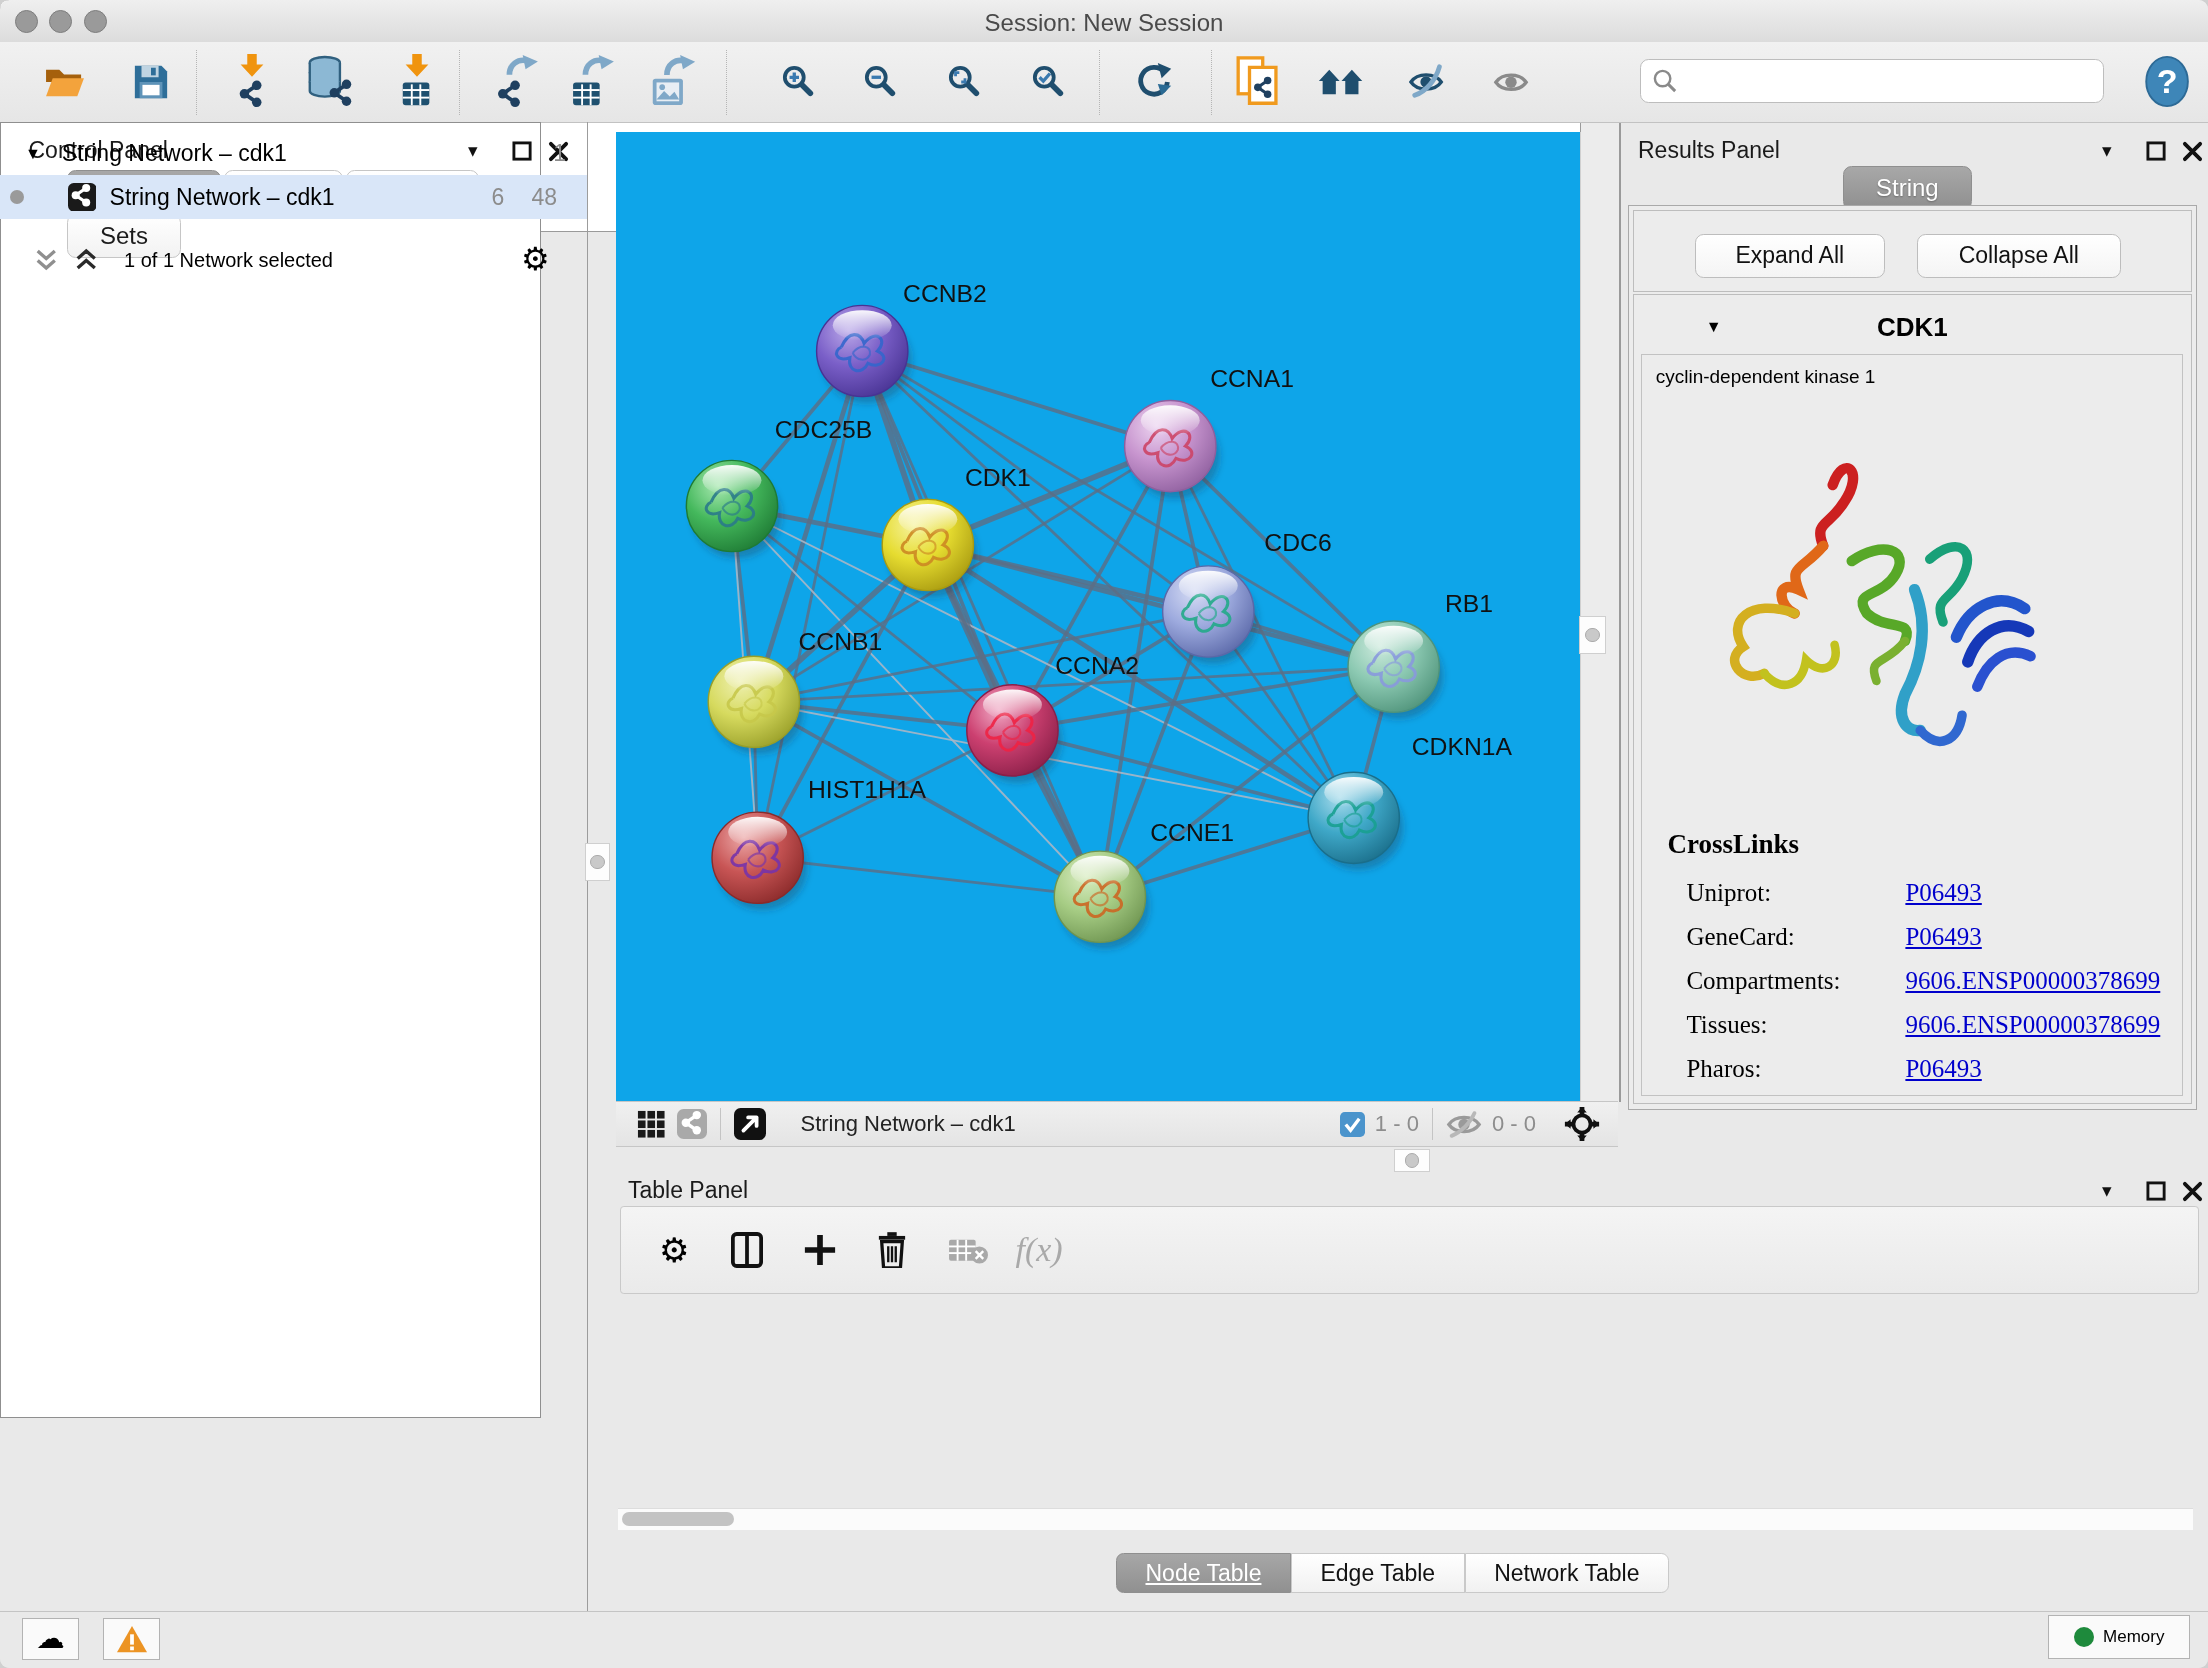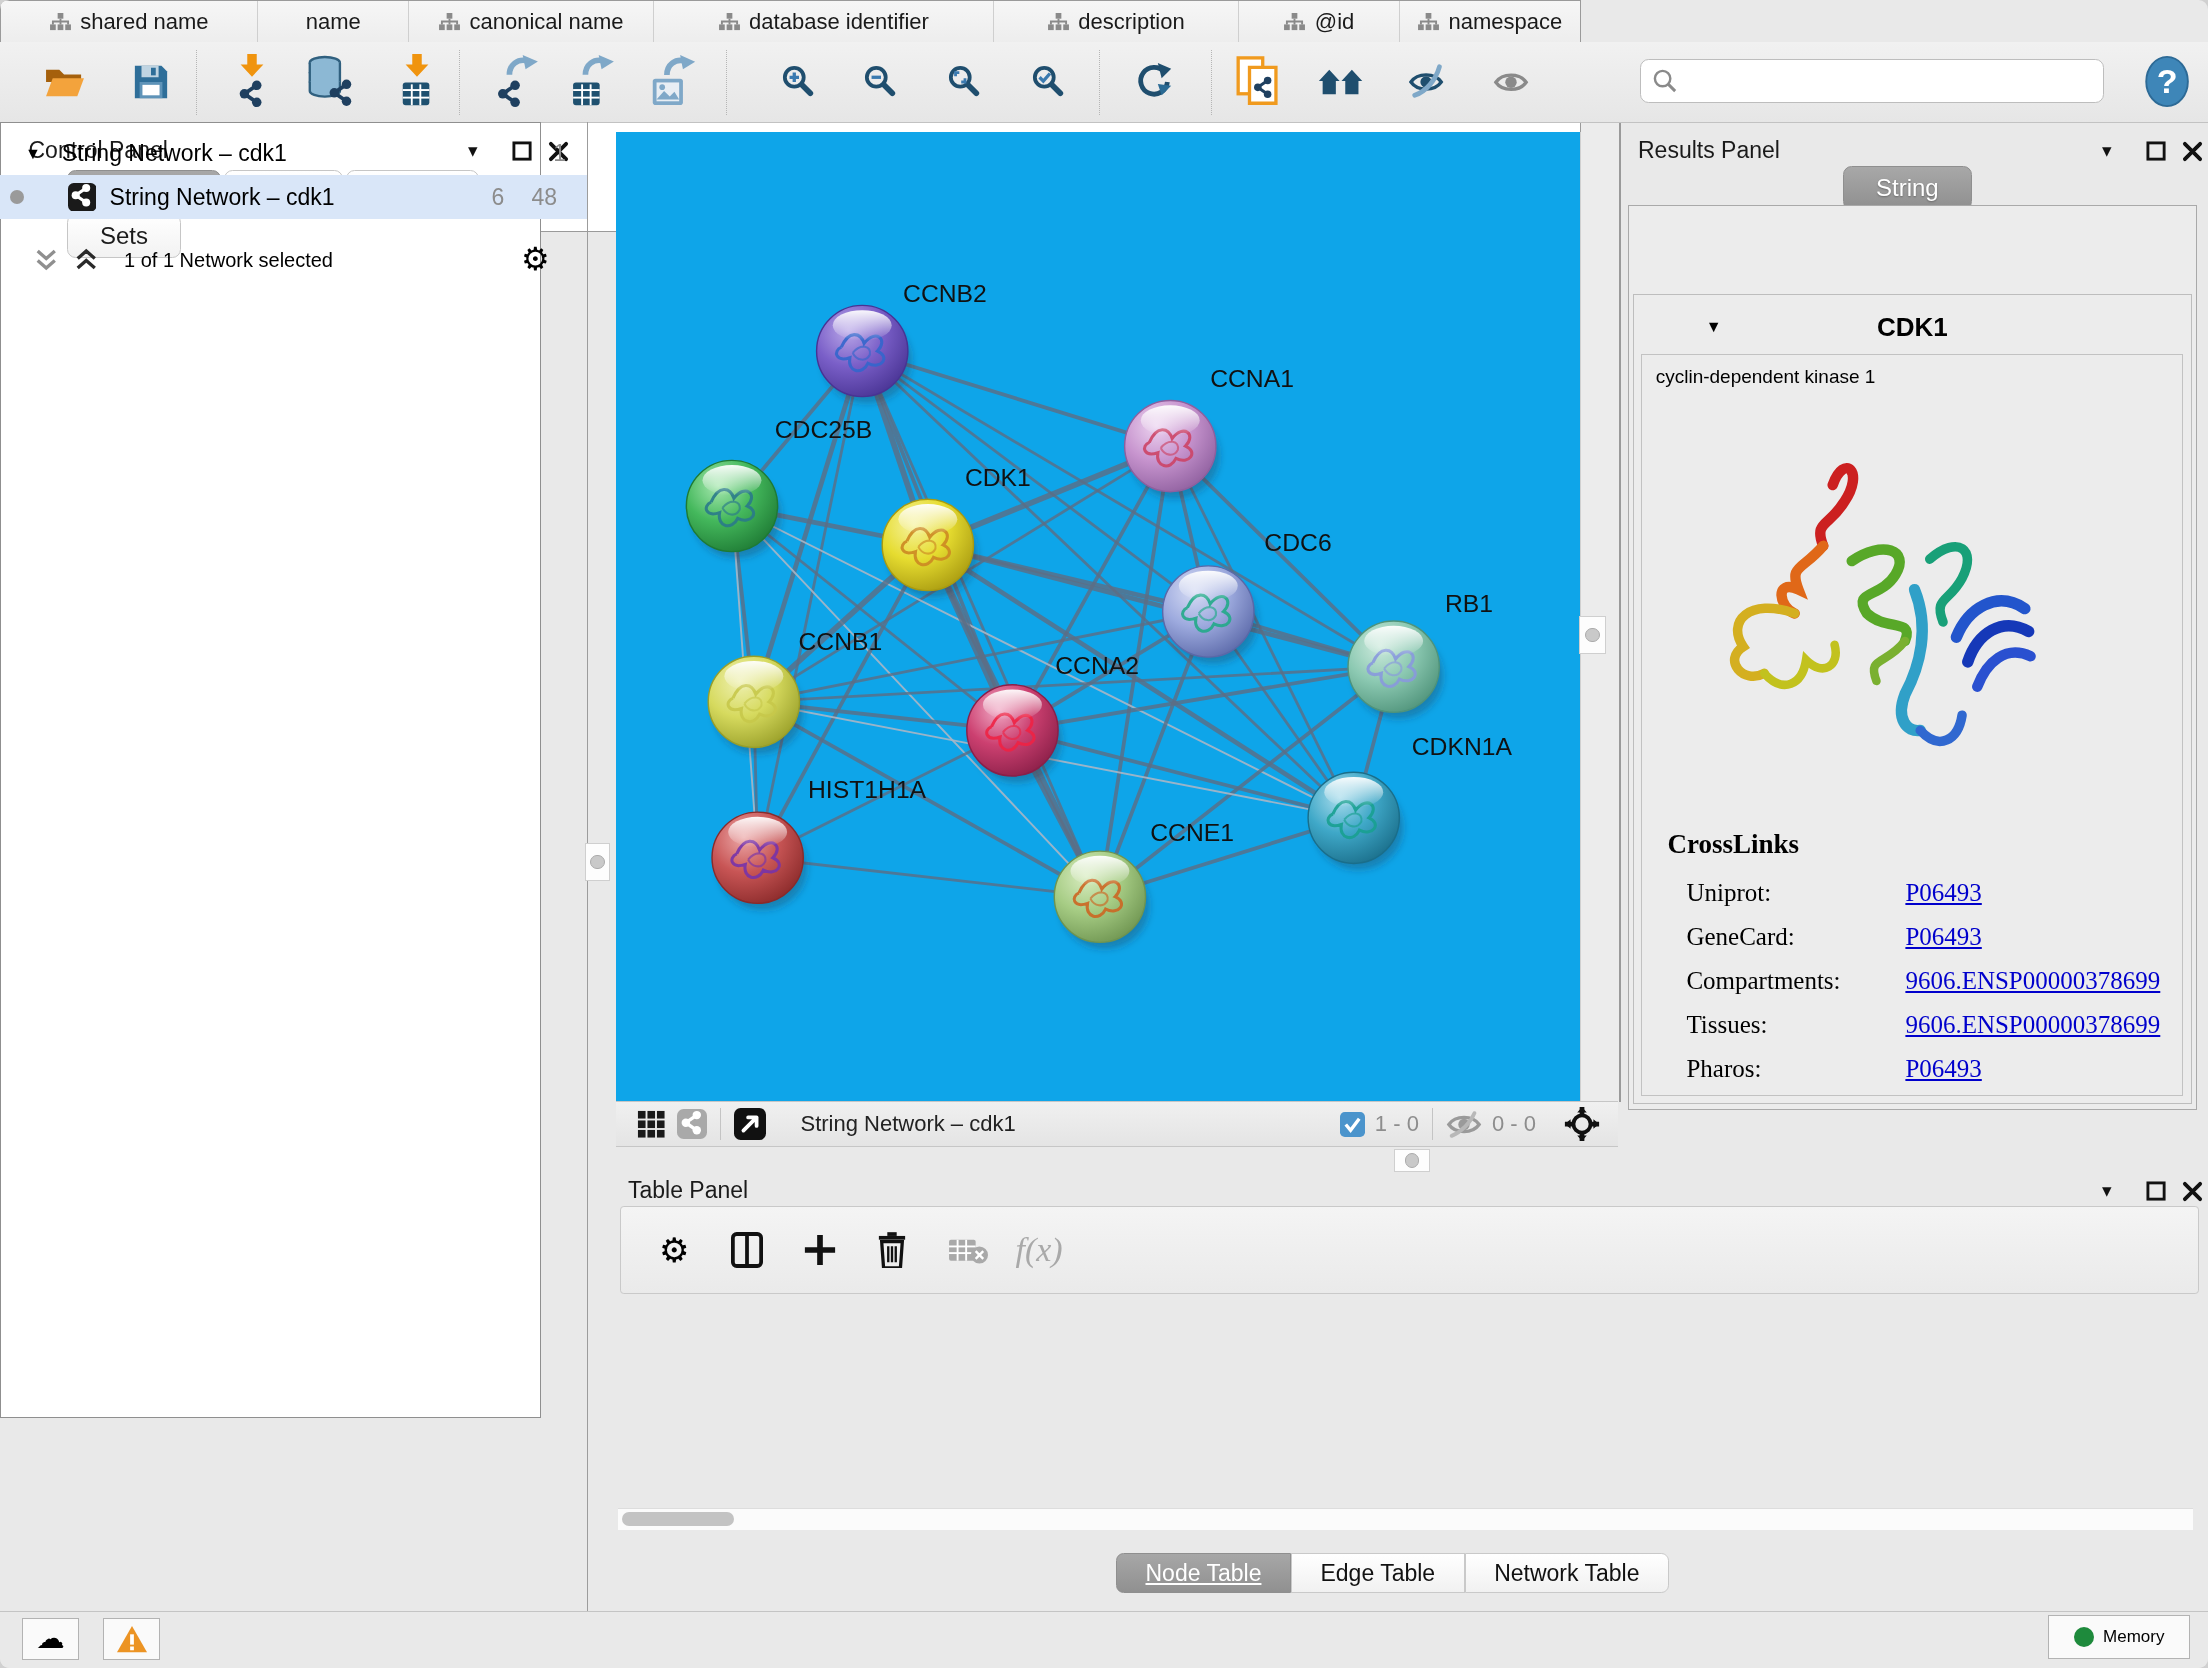--- a/index.html
+++ b/index.html
@@ -111,20 +111,26 @@
       <stop offset="100%" stop-color="#ffffff" stop-opacity="0"></stop>
     </linearGradient>
     <filter id="soft" x="-40%" y="-40%" width="180%" height="180%">
         <feGaussianBlur stdDeviation="4"></feGaussianBlur>
       </filter>
   </defs>
 </svg>
 
 <div id="win">
 
+  <div id="titlebar" class="abs">
+    <div class="abs tdot" style="left:15px"></div>
+    <div class="abs tdot" style="left:49px"></div>
+    <div class="abs tdot" style="left:84px"></div>
+    <div id="wtitle" class="abs">Session: New Session</div>
+  </div>
 
   <div id="toolbar" class="abs">
     <div class="abs tbtn" style="left:38px">
       <svg width="44" height="36" viewBox="0 0 46 38">
           <path d="M3,6 h14 l5,5 h18 v8 H3 z" fill="#a5600c"></path>
       <path d="M3,34 L10,15 h33 l-7,19 z" fill="#f3a33c"></path>
         </svg>
     </div>
     <div class="abs tbtn" style="left:124px">
       <svg width="38" height="38" viewBox="0 0 40 40">
@@ -590,20 +596,24 @@
     <div class="abs ptri" style="left:483px;top:17px">▾</div>
     <svg class="abs" style="left:527px;top:19px" width="21" height="21" viewBox="0 0 22 22">
       <rect x="2" y="2" width="17" height="17" fill="none" stroke="#111" stroke-width="3"></rect>
       </svg>
     <svg class="abs" style="left:563px;top:19px" width="21" height="21" viewBox="0 0 22 22">
       <path d="M3,3 L19,19 M19,3 L3,19" stroke="#111" stroke-width="4" stroke-linecap="round"></path>
       </svg>
     <div class="tab active abs" style="left:224px;top:44px">String</div>
   </div>
   <div id="resout" class="abs">
+    <div class="abs" style="left:3.8px;top:3.8px;width:557px;height:80px;border:1px solid #bdbdbd;background:#ececec">
+      <div class="btnw abs" style="left:61px;top:23px;width:188px;height:42px">Expand All</div>
+      <div class="btnw abs" style="left:283px;top:23px;width:202px;height:42px">Collapse All</div>
+    </div>
     <div class="abs" style="left:3.8px;top:88px;width:557px;height:808px;border:1px solid #bdbdbd;background:#ececec">
       <span class="abs" style="left:72px;top:23px;font-size:16px">▼</span>
       <div class="abs" style="left:0;top:17px;width:100%;text-align:center;font-size:26px;font-weight:bold">CDK1</div>
       <div class="abs" style="left:7.6px;top:59px;width:540px;height:740px;border:1px solid #c2c2c2">
         <div class="abs" style="left:13.3px;top:11.4px;font-size:19px">cyclin-dependent kinase 1</div>
 
         <svg class="abs" style="left:48px;top:89px" width="371" height="354" viewBox="0 0 390 370">
           <g fill="none" stroke-linecap="round">
             <path d="M150,42 C162,8 184,28 162,60 C146,86 130,80 140,106" stroke="#cc2020" stroke-width="11"></path>
             <path d="M140,106 C118,132 104,126 114,152 C88,140 94,172 110,177" stroke="#e06818" stroke-width="11"></path>

